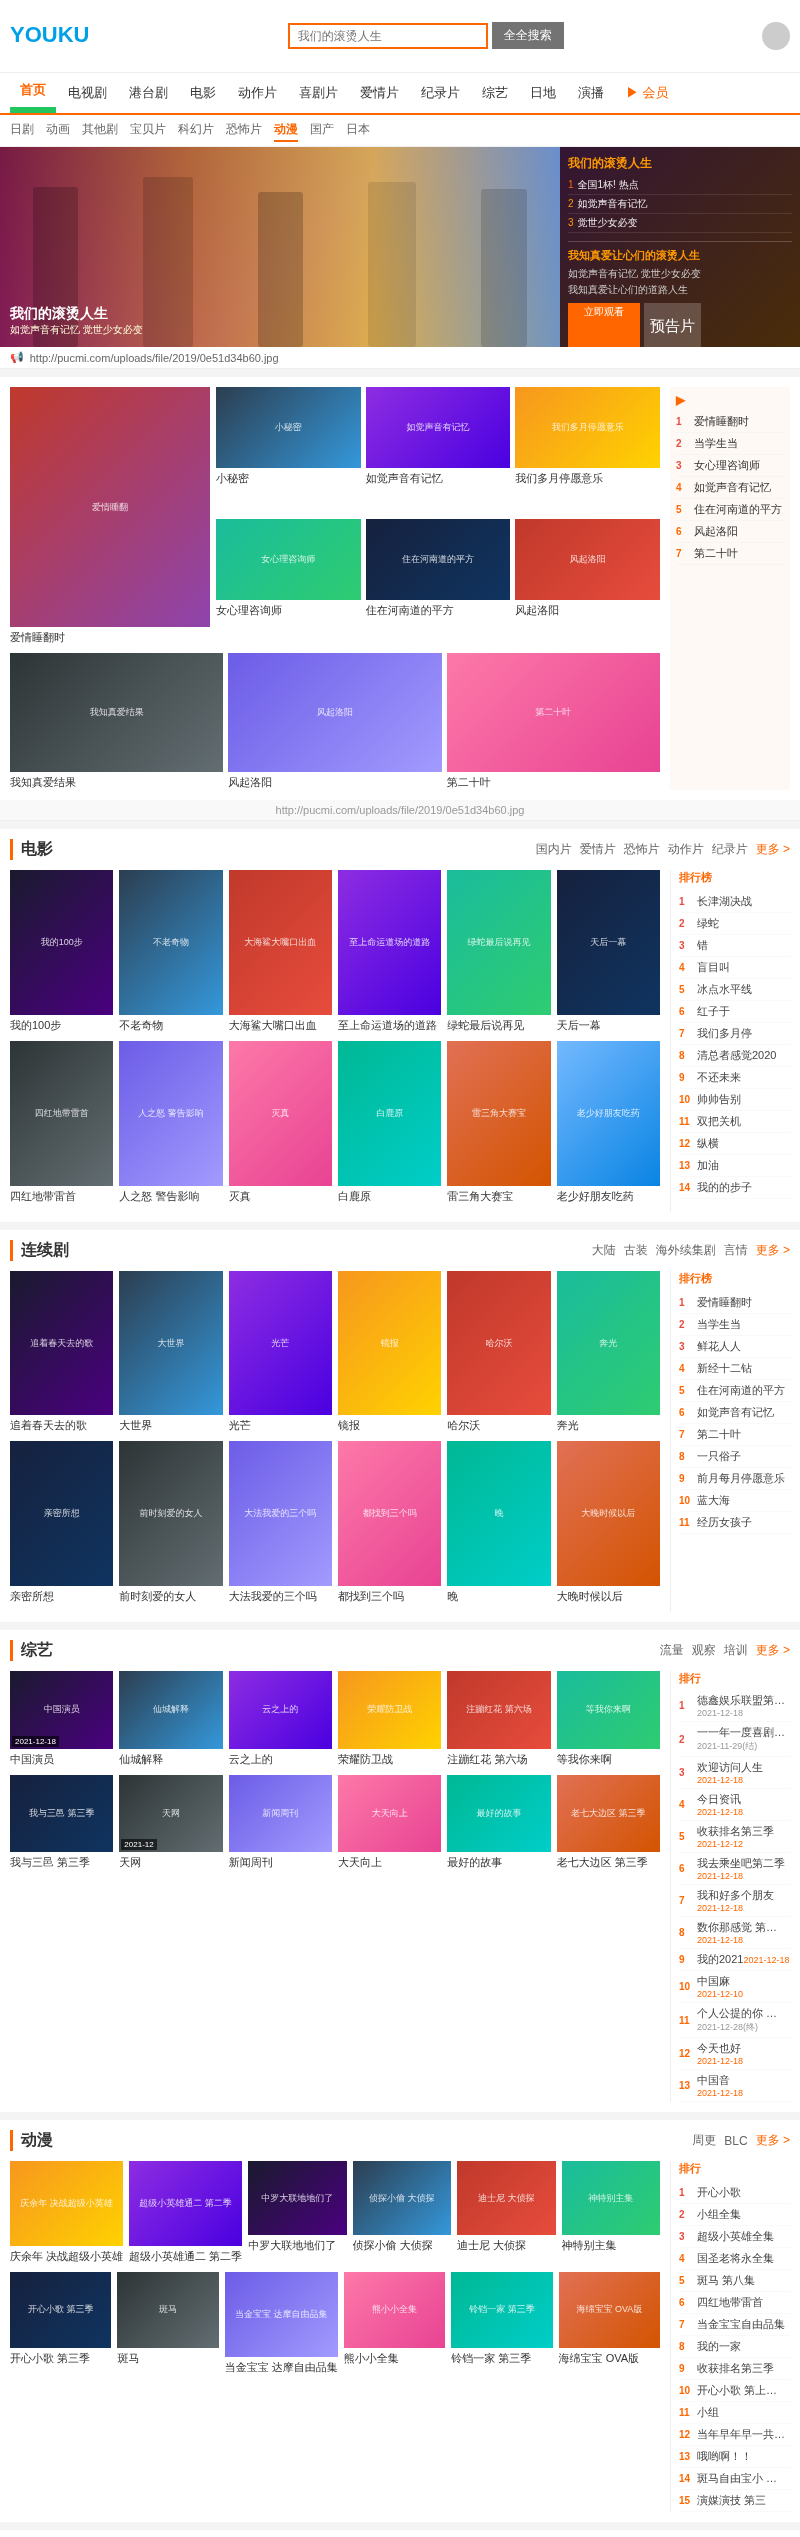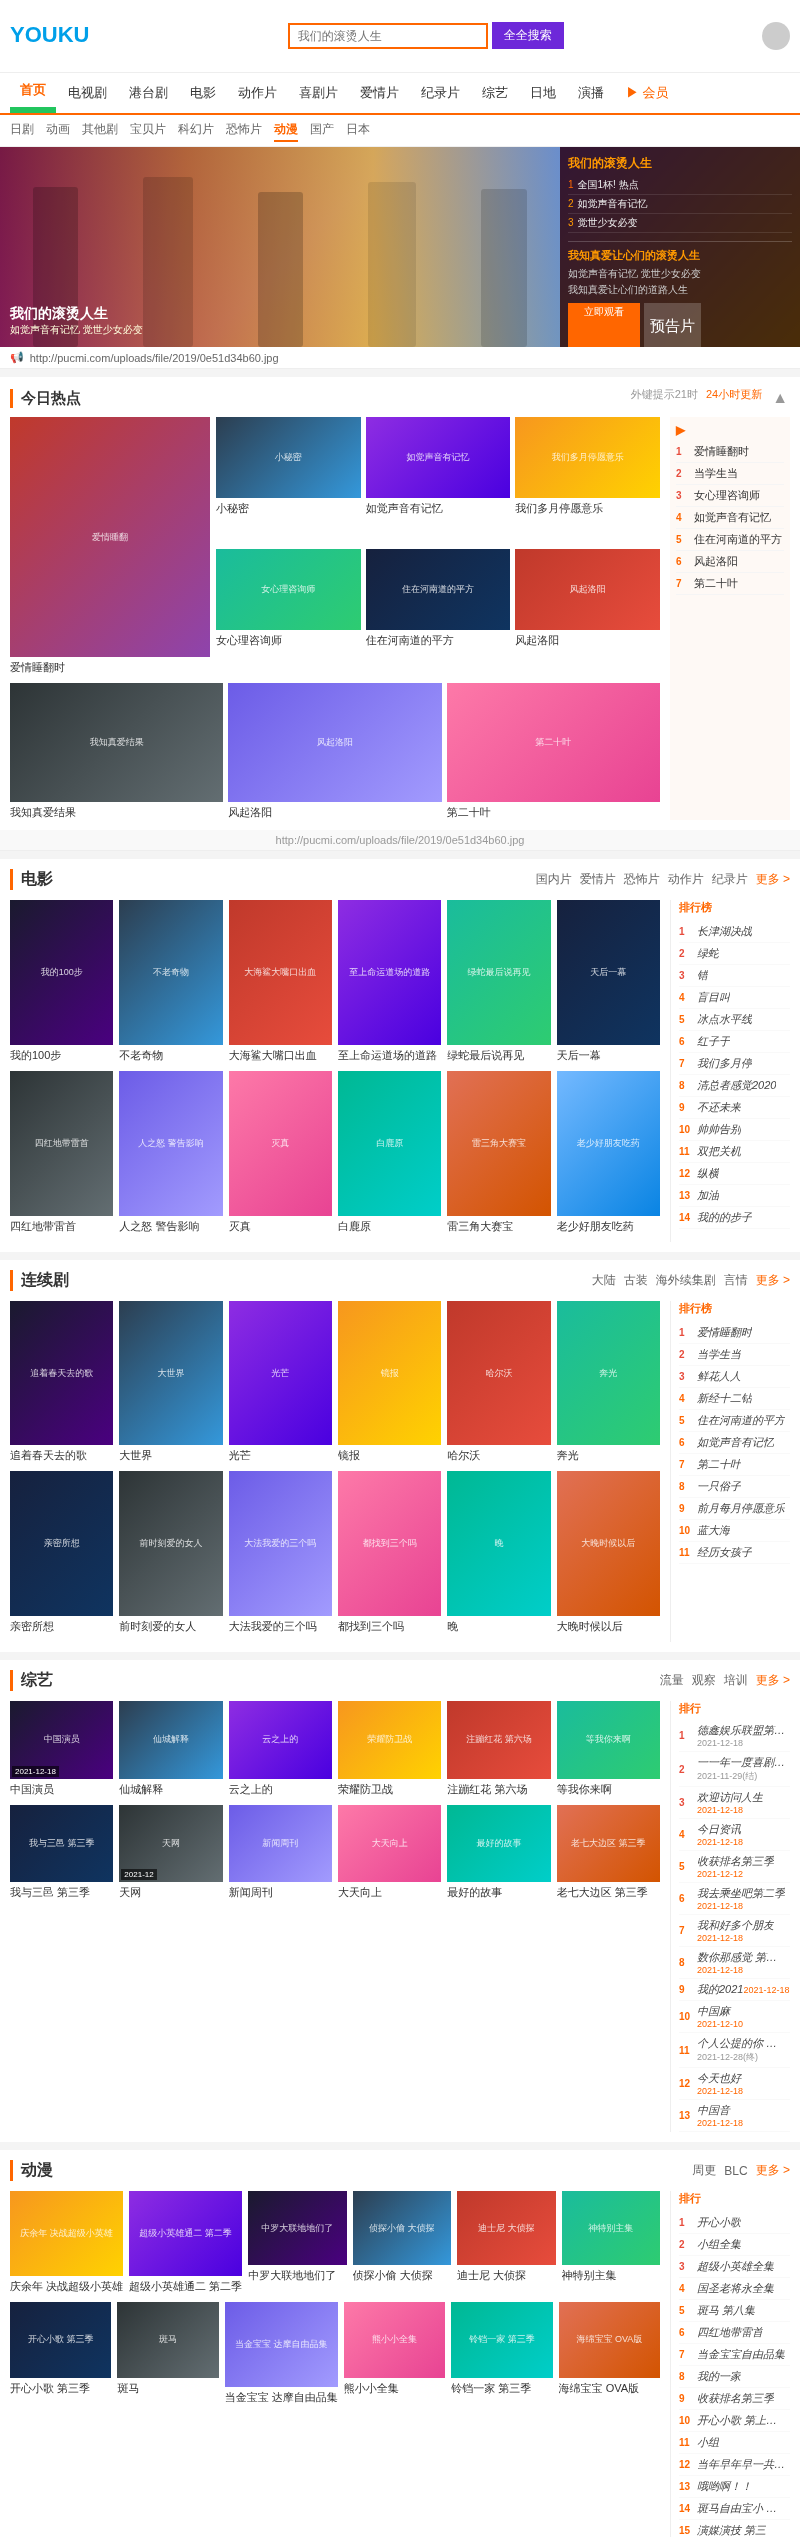--- a/index.html
+++ b/index.html
@@ -4,21 +4,21 @@
   <style>
     * { box-sizing: border-box; margin: 0; padding: 0; }
     body { font-family: Arial, "Microsoft YaHei", sans-serif; background: #f4f4f4; font-size: 12px; color: #333; width: 800px; }
     
     
     .header { background: #fff; padding: 22px 10px; display: flex; align-items: flex-start; justify-content: space-between; border-bottom: 1px solid #eee; }
     .logo { color: #f60; font-size: 22px; font-weight: bold; }
     .logo span { color: #00a0e9; }
     .search-bar { display: flex; align-items: center; gap: 4px; }
     .search-input { border: 2px solid #f60; padding: 4px 8px; width: 200px; outline: none; font-size: 12px; }
-    .search-btn { background: #6d28d9; color: #fff; border: none; padding: 5px 12px; cursor: pointer; font-size: 12px; }
+    .search-btn { background: #737373; color: #fff; border: none; padding: 5px 12px; cursor: pointer; font-size: 12px; }
     .header-right { display: flex; align-items: center; gap: 8px; font-size: 12px; color: #666; }
     .avatar-placeholder { width: 28px; height: 28px; border-radius: 50%; background: #ccc; }
     
     
     .nav { background: #fff; border-bottom: 2px solid #f60; padding: 0 10px; }
     .nav-row { display: flex; align-items: center; gap: 2px; }
     .nav-item { padding: 8px 10px; font-size: 13px; color: #333; cursor: pointer; white-space: nowrap; }
     .nav-item:hover, .nav-item.active { color: #f60; }
     .nav-item.active { border-bottom: 6px solid #22c55e; font-weight: bold; }
     .section-header { display: flex; align-items: center; justify-content: space-between; margin-bottom: 10px; border-left: 3px solid #f60; padding-left: 8px; }
@@ -92,21 +92,21 @@
     .today-hot-meta { font-size: 11px; color: #999; display: flex; gap: 8px; }
     .today-hot-update { color: #f60; }
     
     .up-btn { background: none; border: none; color: #999; cursor: pointer; font-size: 16px; padding: 2px; }
     
     
     .inline-ranks { border-left: 1px solid #eee; padding-left: 8px; }
     .inline-rank-item { display: flex; align-items: center; gap: 4px; padding: 3px 0; border-bottom: 1px solid #f9f9f9; cursor: pointer; }
     .ir-num { min-width: 14px; font-size: 10px; font-weight: bold; color: #f60; }
     .ir-num.ir1, .ir-num.ir2, .ir-num.ir3 { color: #e74c3c; }
-    .ir-text { font-size: 11px; color: #444; overflow: hidden; text-overflow: ellipsis; white-space: nowrap; max-width: 90px; font-style: italic; }
+    .ir-text { font-size: 11px; color: #444; overflow: hidden; text-overflow: ellipsis; white-space: nowrap; max-width: 90px; }
     
     
     .date-overlay { position: absolute; bottom: 2px; left: 2px; background: rgba(0,0,0,0.6); color: #fff; font-size: 8px; padding: 1px 3px; }
     
     .section-wrapper { background: #fff; margin-top: 8px; padding: 10px; }
   </style>
 </head>
 <body>
 
 <div class="header">
@@ -186,28 +186,20 @@
     </div>
   </div>
 </div>
 
 <div class="announce-bar">
   <span class="announce-icon">📢</span>
   <span>http://pucmi.com/uploads/file/2019/0e51d34b60.jpg</span>
 </div>
 
 <div class="section-wrapper">
-  <div class="today-hot-header" style="padding:0 0 8px 0;">
-    <div class="today-hot-title">今日热点</div>
-    <div class="today-hot-meta">
-      <span>外键提示21时</span>
-      <span class="today-hot-update">24小时更新</span>
-      <button class="up-btn">▲</button>
-    </div>
-  </div>
 
   <div class="content-area">
     <div class="content-main">
 
       <div style="display:flex;gap:6px;margin-bottom:8px;">
 
         <div style="width:200px;" class="card">
           <div class="fake-thumb" style="padding-top:120%;background:linear-gradient(135deg,#c0392b,#8e44ad);">
             <div class="thumb-label">爱情睡翻</div>
           </div>

